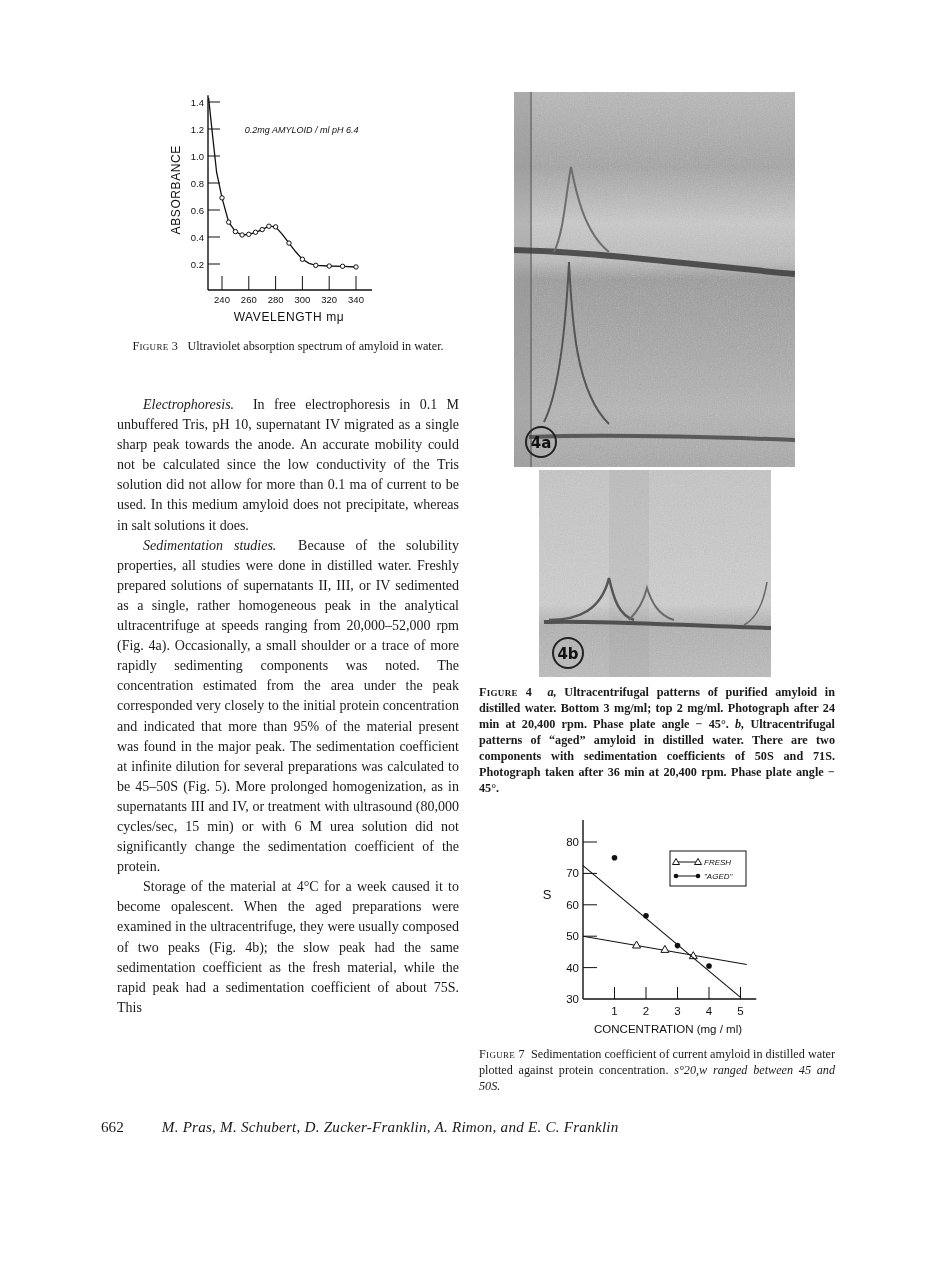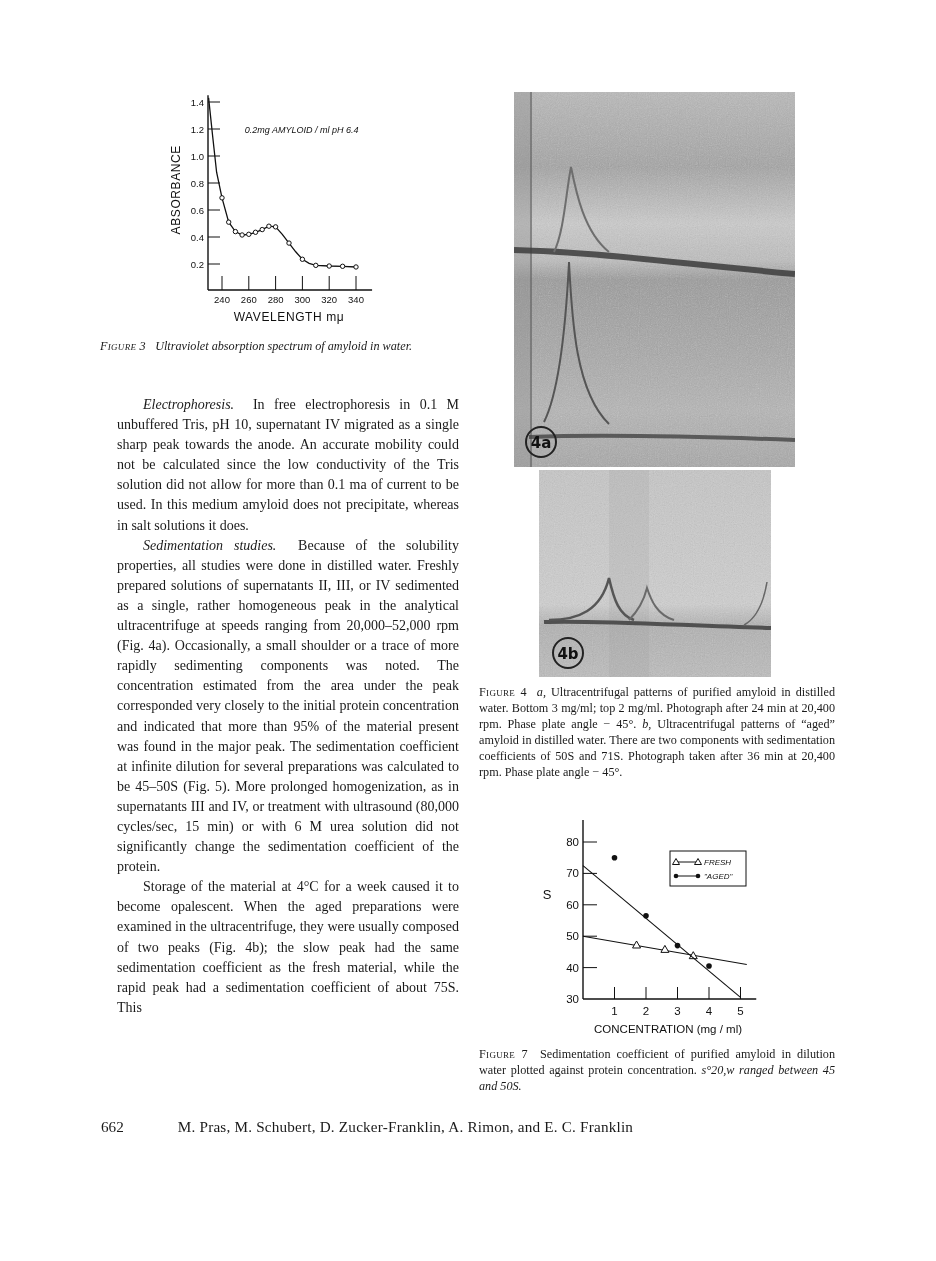--- a/index.html
+++ b/index.html
@@ -5,25 +5,25 @@
   html, body { margin:0; padding:0; background:#ffffff; }
   body { width:936px; height:1261px; position:relative; overflow:hidden;
          font-family:"Liberation Serif","DejaVu Serif",serif; color:#1a1a1a; }
   .abs { position:absolute; }
   .col-left { position:absolute; left:117px; top:395px; width:342px; }
   .para { font-size:14px; line-height:20.1px; text-align:justify; margin:0; text-indent:0; }
   .para p { margin:0; text-indent:26px; }
   .it { font-style:italic; }
   .caption { font-size:12.2px; line-height:16px; text-align:justify; }
   .caption .lbl { font-variant:small-caps; letter-spacing:0.3px; }
-  .fig3-cap { left:100px; top:338px; width:360px; text-align:left;font-style:italic; }
-  .fig4-cap { left:479px; top:684px; width:356px; }
+  .fig3-cap { left:108px; top:338px; width:360px; text-align:center; }
+  .fig4-cap { left:479px; top:684px; width:356px;font-weight:bold; }
   .fig5-cap { left:479px; top:1046px; width:356px; }
   .footer { left:101px; top:1118px; font-size:15.2px; white-space:nowrap; }
-  .footer .authors { margin-left:54px; letter-spacing:0.2px; }
+  .footer .authors { font-style:italic; margin-left:38px; letter-spacing:0.2px; }
   svg text { font-family:"Liberation Sans","DejaVu Sans",sans-serif; fill:#111; }
   .photo { position:absolute; }
 </style>
 </head>
 <body>
 
 <svg class="abs" id="fig3" style="left:150px; top:80px;" width="260" height="250">
     <line x1="58" y1="15.25" x2="58" y2="210" stroke="#111" stroke-width="1.4"></line>
     <line x1="58" y1="210" x2="222.08" y2="210" stroke="#111" stroke-width="1.4"></line>
     <line x1="58" y1="184" x2="70" y2="184" stroke="#111" stroke-width="1"></line>
@@ -188,19 +188,19 @@
     <path d="M178 43.5 L181.5 49.5 L174.5 49.5 Z" fill="#fff" stroke="#111" stroke-width="1"></path>
     <text x="184" y="50" font-size="8" font-style="italic">FRESH</text>
     <line x1="156" y1="61" x2="178" y2="61" stroke="#111" stroke-width="1"></line>
     <circle cx="156" cy="61" r="2.3" fill="#111"></circle>
     <circle cx="178" cy="61" r="2.3" fill="#111"></circle>
     <text x="184" y="64" font-size="8" font-style="italic">"AGED"</text>
   </svg>
 
 <div class="abs caption fig5-cap">
   <span class="lbl">Figure 7</span>&nbsp;
-  <span>Sedimentation coefficient of purified amyloid in dilution water plotted against protein concentration.</span>
+  <span>Sedimentation coefficient of current amyloid in distilled water plotted against protein concentration.</span>
   <span class="it">s°20,w ranged between 45 and 50S.</span>
 </div>
 
 <div class="abs footer">
   <span>662</span><span class="authors">M. Pras, M. Schubert, D. Zucker-Franklin, A. Rimon, and E. C. Franklin</span>
 </div>
 
 </body></html>

